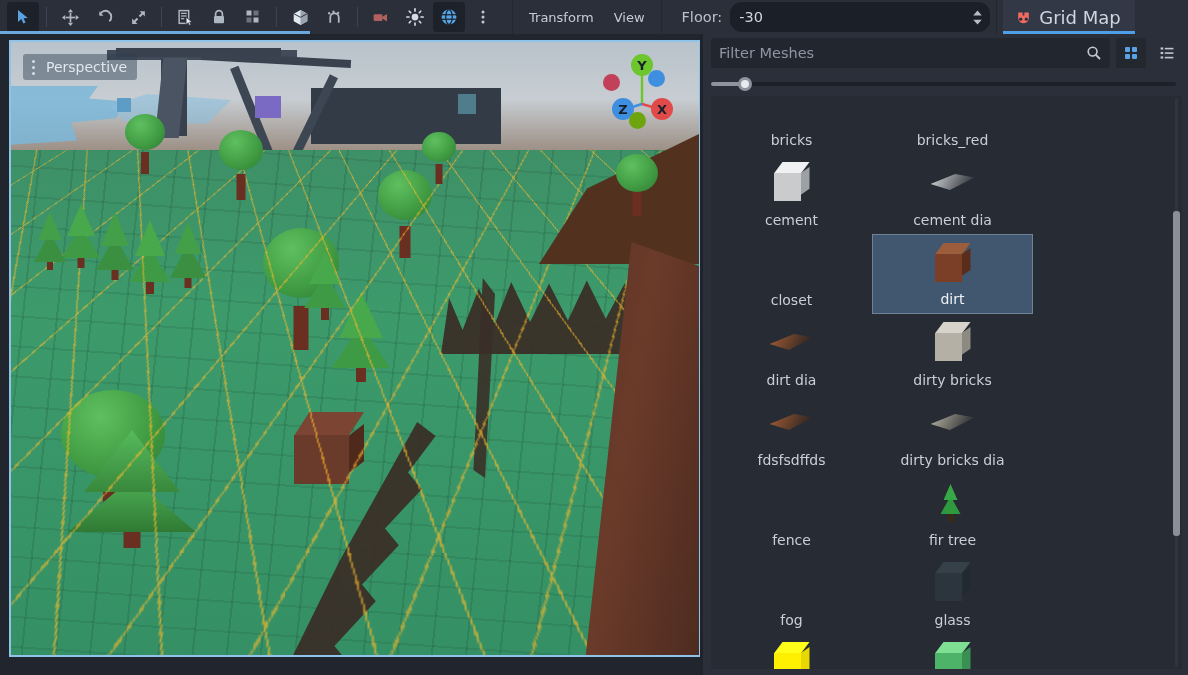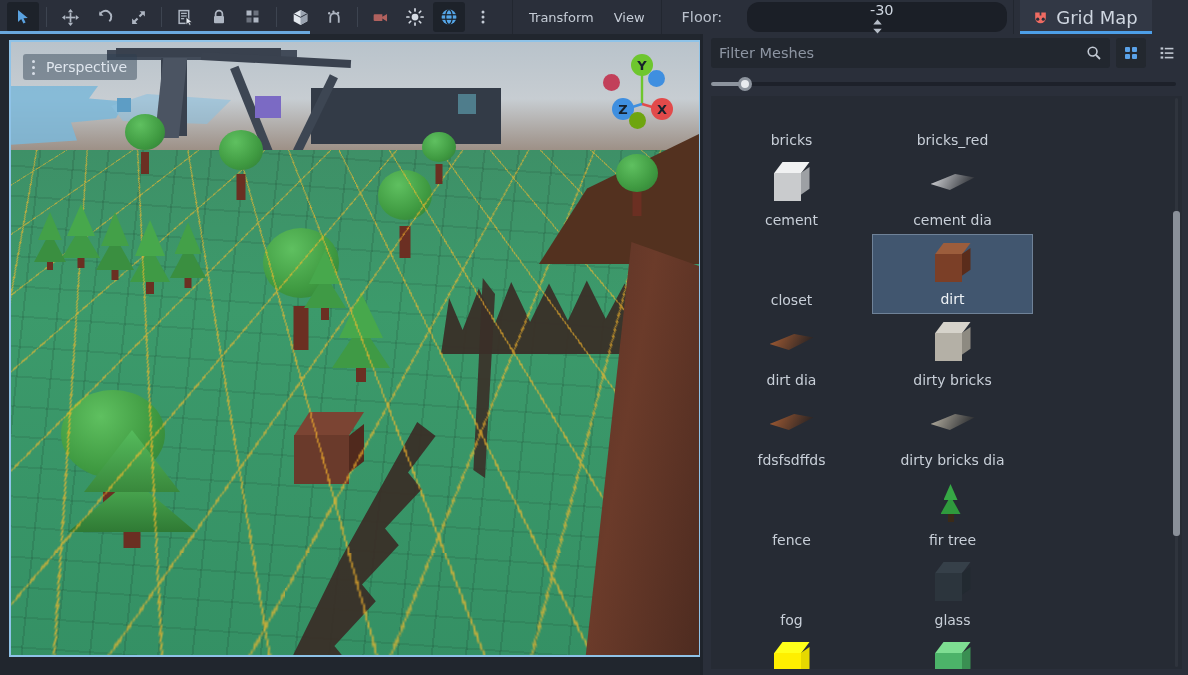--- a/index.html
+++ b/index.html
@@ -11,23 +11,23 @@
   
   .toolbar{ position:absolute; left:0; top:0; width:1188px; height:34px;
     background:#2a2f3a; display:flex; align-items:center; }
   .tbtn{ width:32px; height:30px; margin:0 1px; display:flex; align-items:center;
     justify-content:center; border-radius:3px; position:relative; }
   .tbtn.active{ background:#1d222a; }
   .sep{ width:1px; height:20px; background:#3d4450; margin:0 6px; flex:none; }
   .sep-tall{ width:1px; height:34px; background:#222730; margin:0 6px; flex:none;}
   .menu-item{ color:#c5ccd6; font-size:13px; padding:0 10px; height:34px;
     display:flex; align-items:center; }
-  .floor-label{ color:#b9c0cb; font-size:14.5px; padding:0 25px 0 14px; }
+  .floor-label{ color:#b9c0cb; font-size:14.5px; padding:0 8px 0 14px; }
   .floor-wrap{ position:relative; height:30px; width:260px; background:#1b1f27;
-    border-radius:12px; display:flex; align-items:center;flex-direction:column; }
+    border-radius:12px; display:flex; align-items:center; }
   .floor-val{ color:#ced5df; font-size:14.5px; padding-left:9px; flex:1; }
   .spin{ width:26px; height:30px; display:flex; align-items:center;
     justify-content:center; }
   .gm-tab{ height:34px; display:flex; align-items:center; gap:7px;
     padding:0 14px 0 12px; background:#323845; position:relative; }
   .gm-tab:after{ content:""; position:absolute; left:0; right:0; bottom:0;
     height:3px; background:#4d9fe8; }
   .gm-tab span{ color:#cfd6e0; font-size:18px; }
   .underline-left{ position:absolute; left:0; bottom:0; width:310px; height:3px;
     background:#6aa8dd; }

